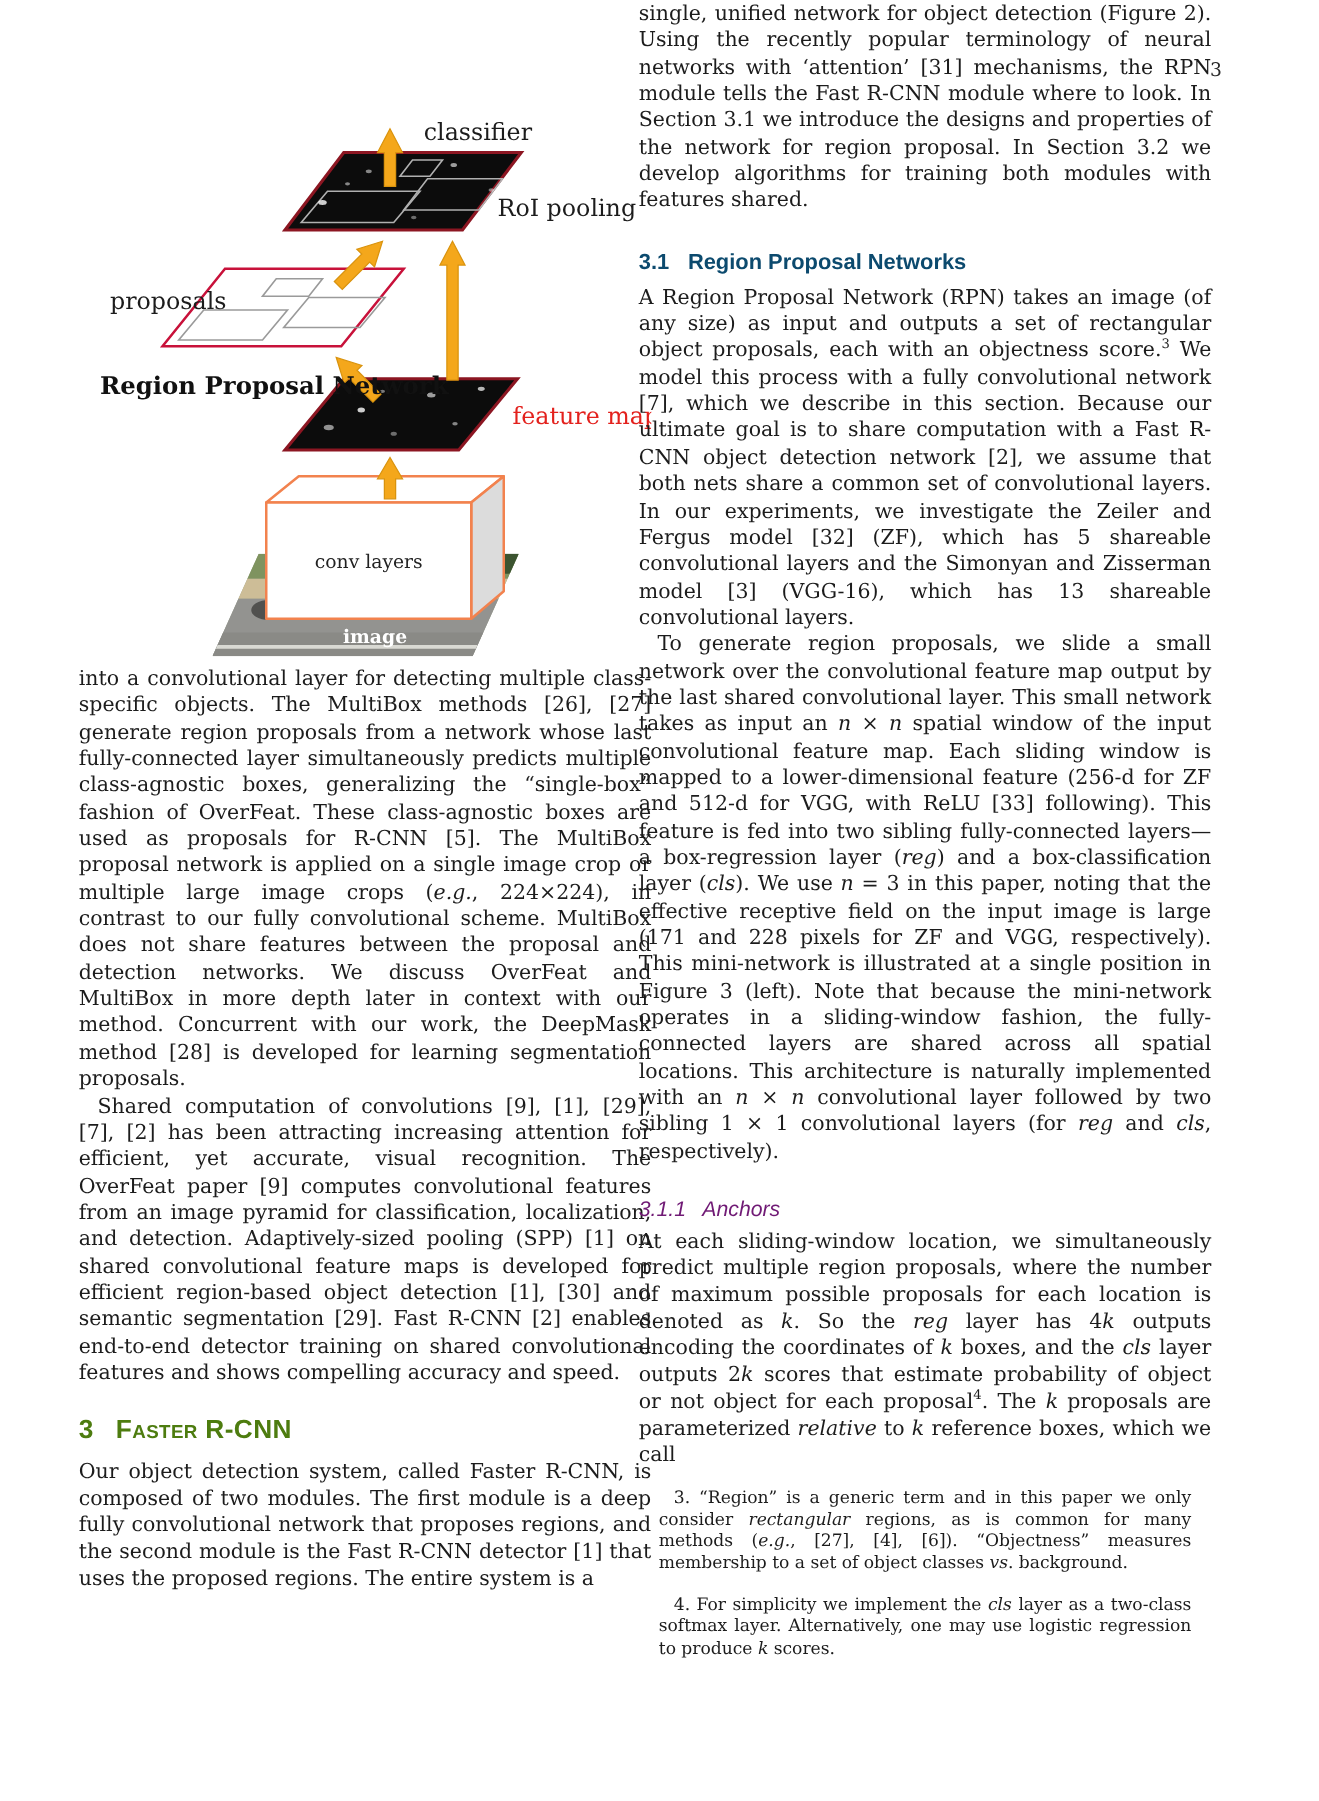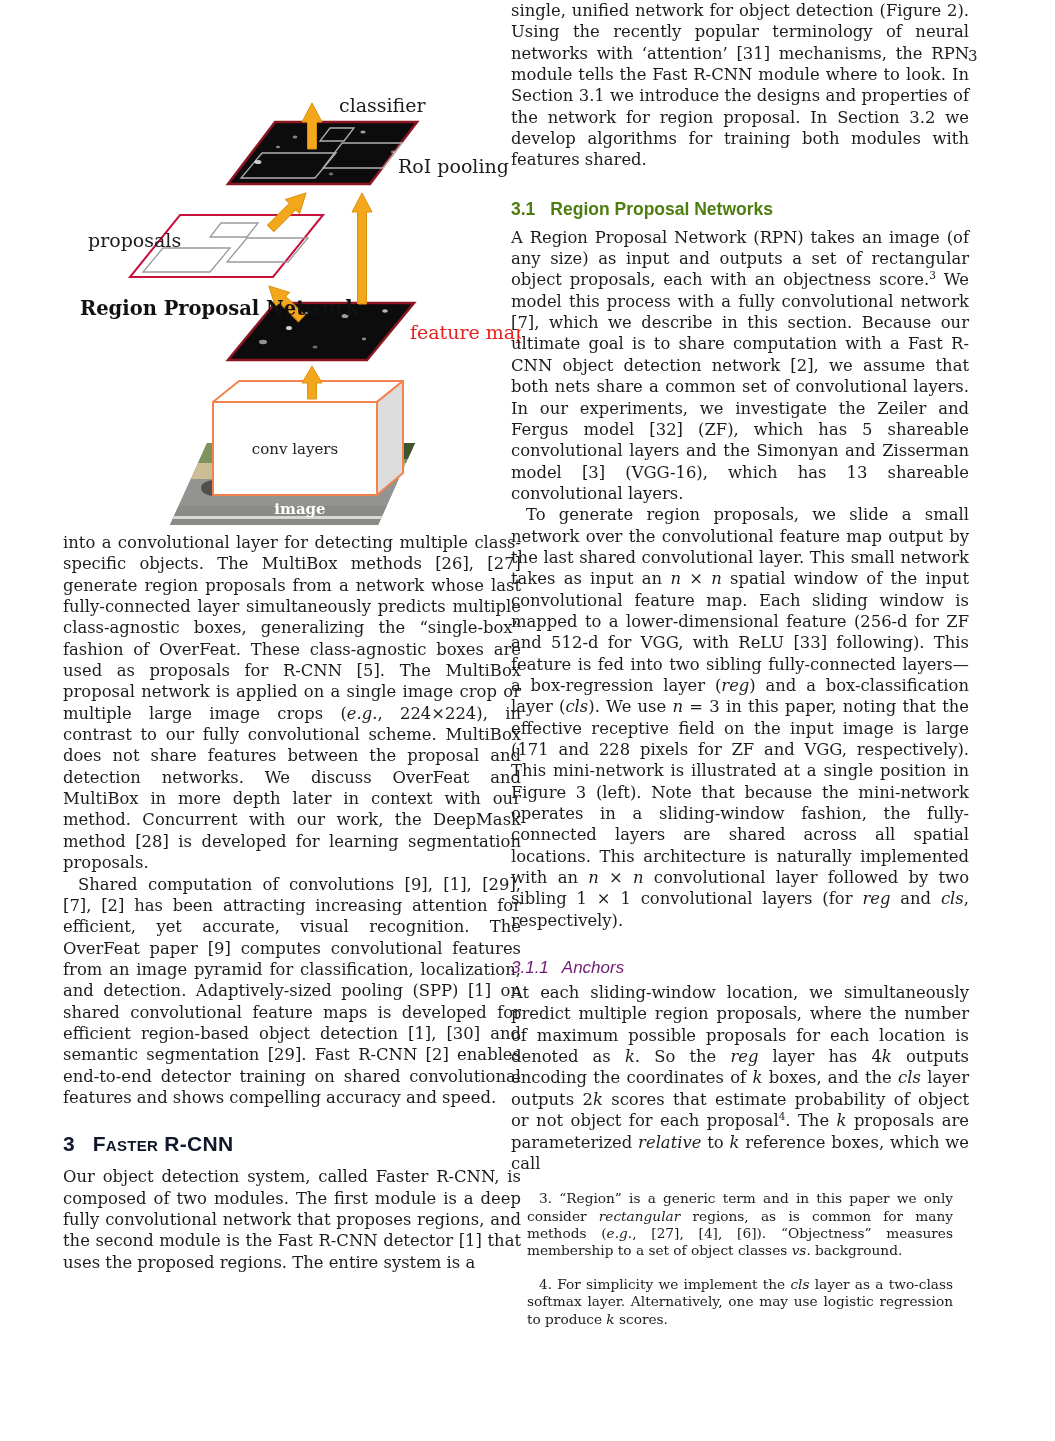--- a/index.html
+++ b/index.html
@@ -13,25 +13,25 @@
   .col-left{left:63px;}
   .col-right{left:511px;}
   p.body{font-size:16.4px;line-height:21.35px;text-align:justify;margin:0;}
   p.indent{text-indent:15px;}
   sup{font-size:10.5px;line-height:0;vertical-align:super;}
   i{font-style:italic;}
   .fig-svg{display:block;margin-top:92px;}
   .fig-caption{font-size:16.4px;line-height:22.9px;text-align:justify;margin:8px 0 0 0;}
   .gap-after-caption{margin-top:45px;}
   .sec1{font-family:"Liberation Sans", sans-serif;font-weight:bold;font-size:21px;
-        margin:24px 0 10px 0;color:#0f172a;}
+        margin:24px 0 10px 0;color:#4d7c0f;}
   .sec1 .num{margin-right:18px;}
   .sec1 .sc{font-variant:small-caps;letter-spacing:.3px;}
   .sec2{font-family:"Liberation Sans", sans-serif;font-weight:bold;font-size:17.5px;
-        margin:28px 0 7px 0;color:#4d7c0f;}
+        margin:28px 0 7px 0;color:#0c4a6e;}
   .sec2 .num{margin-right:15px;}
   .sec3{font-family:"Liberation Sans", sans-serif;font-style:italic;font-weight:normal;
         font-size:17px;margin:27px 0 4px 0;color:#701a75;}
   .sec3 .num{margin-right:13px;}
   .rc-first{margin-top:97px;}
   .footnotes{margin-top:15px;}
   .footnotes p{font-size:13.7px;line-height:17.4px;text-align:justify;margin:16px;text-indent:12px;}
 </style>
 </head>
 <body>

